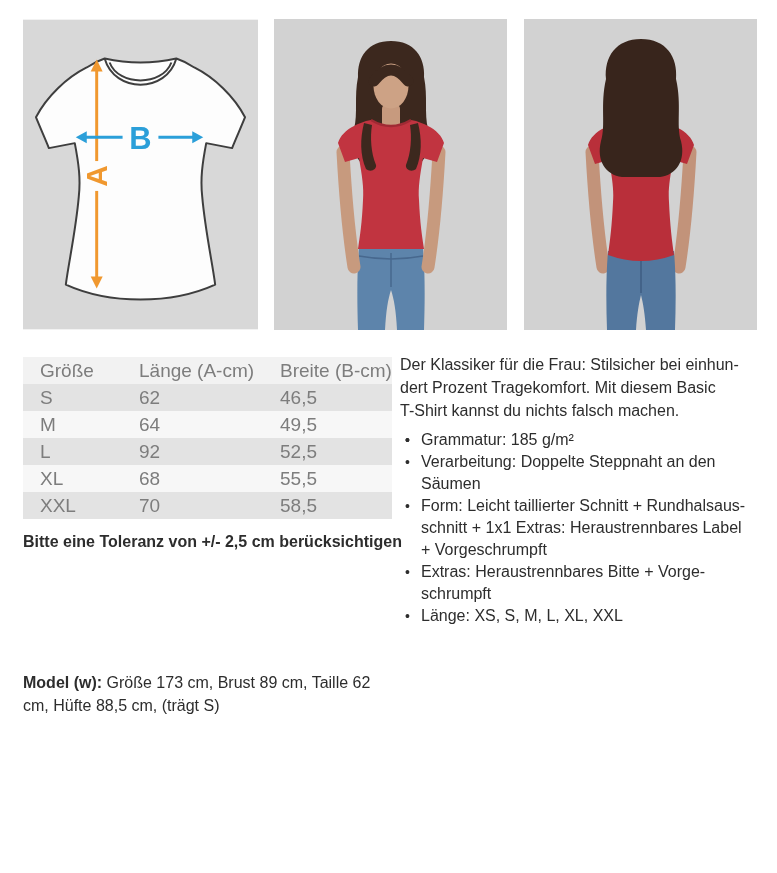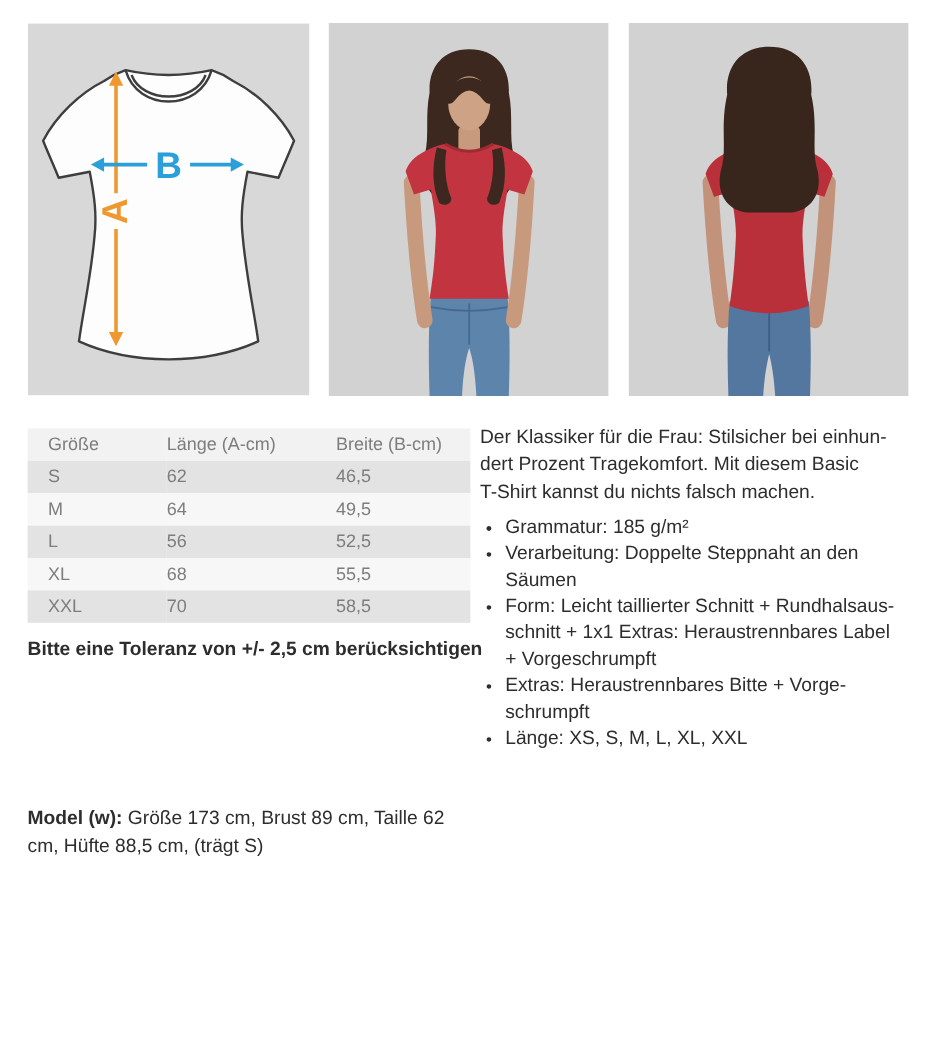--- a/index.html
+++ b/index.html
@@ -6,21 +6,21 @@
   .page{position:relative;width:777px;height:873px;background:#ffffff;overflow:hidden;
         font-family:"Liberation Sans",sans-serif;color:#2d2d2d;}
 
   
   .media-row{position:absolute;left:23px;top:19px;display:flex;gap:15px;}
   .media-box{width:235px;height:311px;overflow:hidden;}
   .media-box svg{display:block;width:100%;height:100%;}
 
   
   .size-table{position:absolute;left:23px;top:357px;width:369px;border-collapse:collapse;
-              font-size:15px;color:#7d7d7d;table-layout:fixed;}
+              font-size:19px;color:#7d7d7d;table-layout:fixed;}
   .size-table th,.size-table td{height:27px;padding:0;text-align:left;font-weight:400;vertical-align:middle;}
   .size-table col.c1{width:116px;} .size-table col.c2{width:141px;} .size-table col.c3{width:112px;}
   .size-table th:first-child,.size-table td:first-child{padding-left:17px;}
   .size-table thead tr{background:#f2f2f2;}
   .size-table tbody tr:nth-child(odd){background:#e3e3e3;}
   .size-table tbody tr:nth-child(even){background:#f7f7f7;}
 
   .tolerance{position:absolute;left:23px;top:530px;width:382px;margin:0;
              font-size:16px;line-height:23px;color:#2d2d2d;font-weight:bold;}
   .model-info{position:absolute;left:23px;top:671px;width:374px;margin:0;
@@ -149,21 +149,21 @@
         <td>62</td>
         <td>46,5</td>
       </tr>
       <tr>
         <td>M</td>
         <td>64</td>
         <td>49,5</td>
       </tr>
       <tr>
         <td>L</td>
-        <td>56</td>
+        <td>92</td>
         <td>52,5</td>
       </tr>
       <tr>
         <td>XL</td>
         <td>68</td>
         <td>55,5</td>
       </tr>
       <tr>
         <td>XXL</td>
         <td>70</td>

